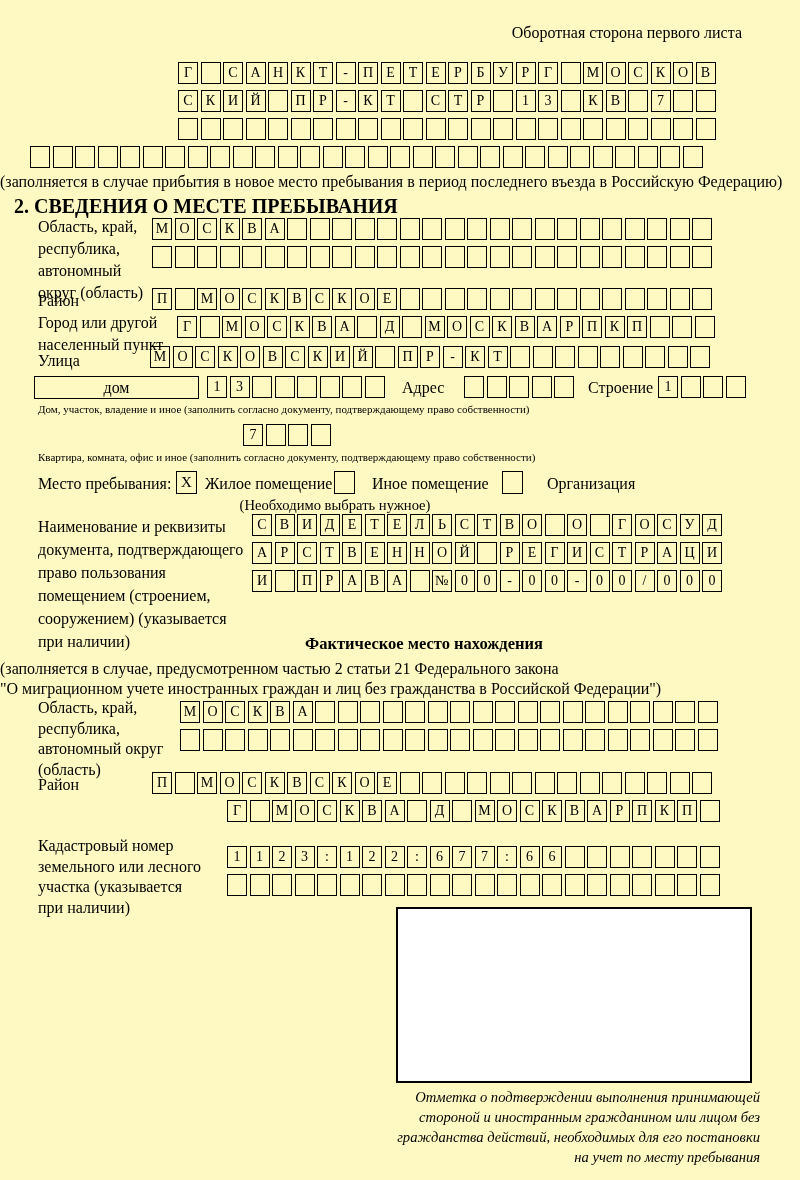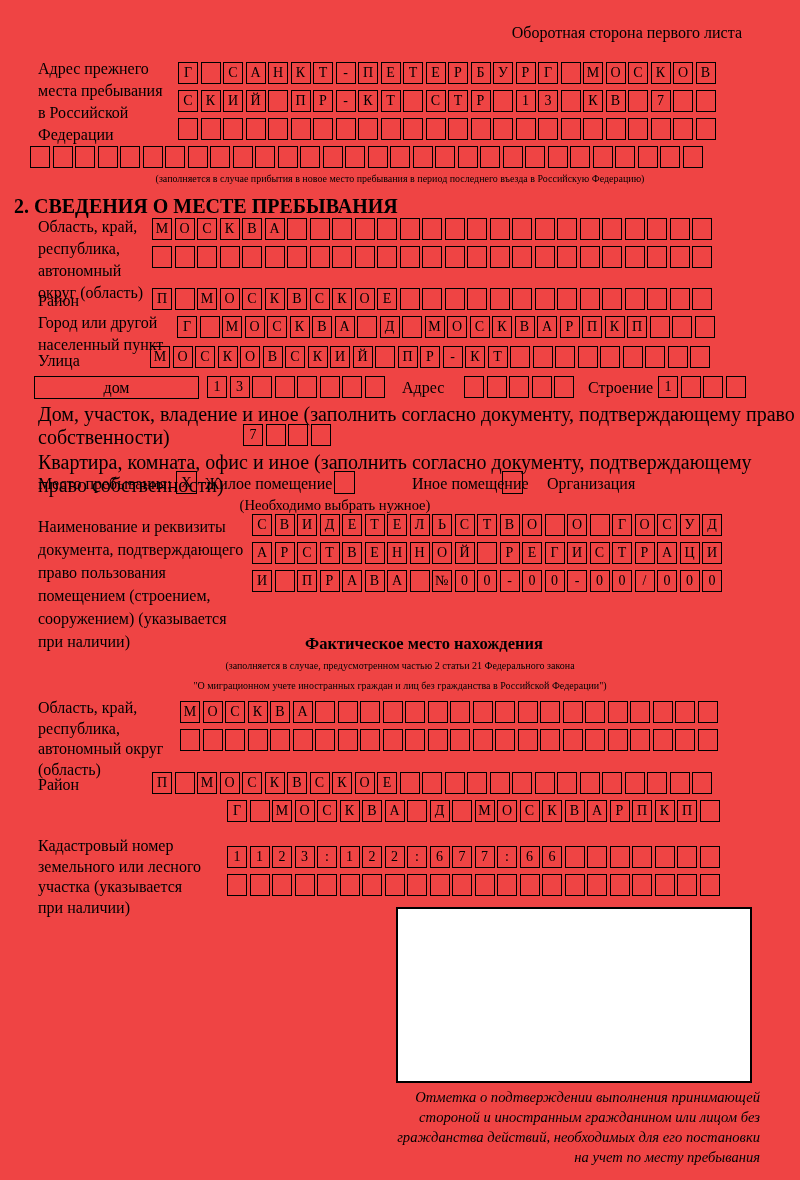--- a/index.html
+++ b/index.html
@@ -1,27 +1,27 @@
 <!DOCTYPE html>
 <html lang="ru"><head>
 <meta charset="utf-8">
 <style>
   html,body{margin:0;padding:0;background:#fff;}
   .page{
-    position:relative;width:800px;height:1180px;background:#ef4444;
+    position:relative;width:800px;height:1180px;background:#fef9c3;
     font-family:"Liberation Serif","DejaVu Serif",serif;color:#000;overflow:hidden;
   }
   .abs{position:absolute;}
   .lbl{font-size:16px;line-height:22px;white-space:pre-line;}
   .lbl-tight{font-size:16px;line-height:20.5px;white-space:pre-line;}
   .title{font-size:16px;}
   .hdr{font-weight:bold;font-size:20px;text-align:left;width:800px;left:14px;}
   .hdr2{font-weight:bold;font-size:16.5px;text-align:center;width:800px;left:0;}
-  .note{font-size:10px;text-align:center;width:800px;left:0;}
-  .note-left{font-size:20px;}
+  .note{font-size:16px;width:800px;left:0;}
+  .note-left{font-size:11px;}
   .cellrow{display:flex;}
   .cell{
     width:18px;height:20px;border:1.6px solid #000;margin-right:2.5px;flex:none;
     display:flex;align-items:center;justify-content:center;
     font-size:14px;line-height:1;
   }
   .widebox{
     border:1.6px solid #000;height:21px;display:flex;align-items:center;justify-content:center;
     font-size:16px;
   }
@@ -32,24 +32,20 @@
   .stampbox{border:2px solid #000;background:#fff;}
   .caption{font-size:14.6px;line-height:20px;text-align:right;white-space:pre-line;font-style:italic;}
 </style>
 </head>
 <body>
 
 <main class="page">
 
   <div class="abs title" style="top:24px;right:58px;">Оборотная сторона первого листа</div>
 
-  <div class="abs lbl" style="left:38px;top:58px;width:145px;">Адрес прежнего
-места пребывания
-в Российской
-Федерации</div>
   <div class="abs cellrow" style="left:178px;top:62px;">
       <div class="cell">Г</div>
       <div class="cell"></div>
       <div class="cell">С</div>
       <div class="cell">А</div>
       <div class="cell">Н</div>
       <div class="cell">К</div>
       <div class="cell">Т</div>
       <div class="cell">-</div>
       <div class="cell">П</div>
@@ -336,21 +332,21 @@
       <div class="cell"></div>
       <div class="cell"></div>
       <div class="cell"></div>
     </div>
   <div class="abs note-left" style="left:38px;top:451px;">Квартира, комната, офис и иное (заполнить согласно документу, подтверждающему право собственности)</div>
 
   <div class="abs lbl" style="left:38px;top:473px;">Место пребывания:</div>
   <div class="abs cb" style="left:176px;top:471px;">X</div>
   <div class="abs lbl" style="left:205px;top:473px;">Жилое помещение</div>
   <div class="abs cb" style="left:334px;top:471px;"></div>
-  <div class="abs lbl" style="left:372px;top:473px;margin-left:40px;">Иное помещение</div>
+  <div class="abs lbl" style="left:372px;top:473px;">Иное помещение</div>
   <div class="abs cb" style="left:502px;top:471px;"></div>
   <div class="abs lbl" style="left:547px;top:473px;">Организация</div>
   <div class="abs" style="left:160px;top:497px;width:350px;text-align:center;font-size:14.6px;">(Необходимо выбрать нужное)</div>
 
   <div class="abs lbl" style="left:38px;top:515px;width:215px;line-height:23px;">Наименование и реквизиты
 документа, подтверждающего
 право пользования
 помещением (строением,
 сооружением) (указывается
 при наличии)</div>

